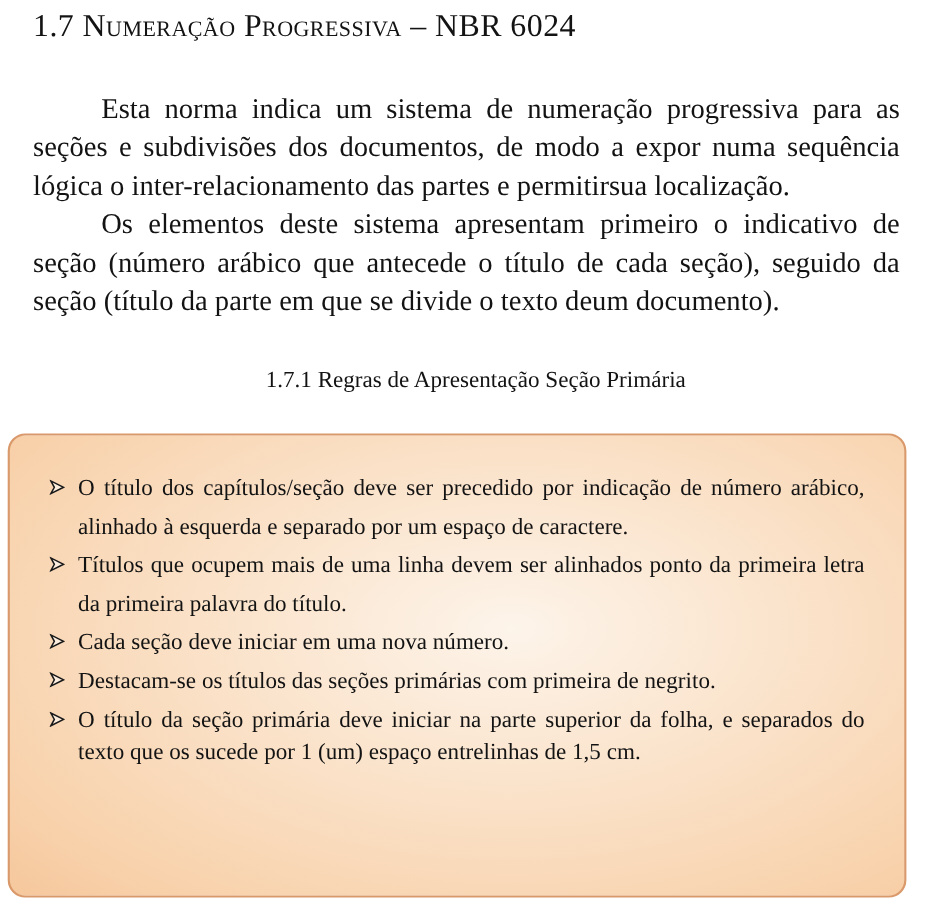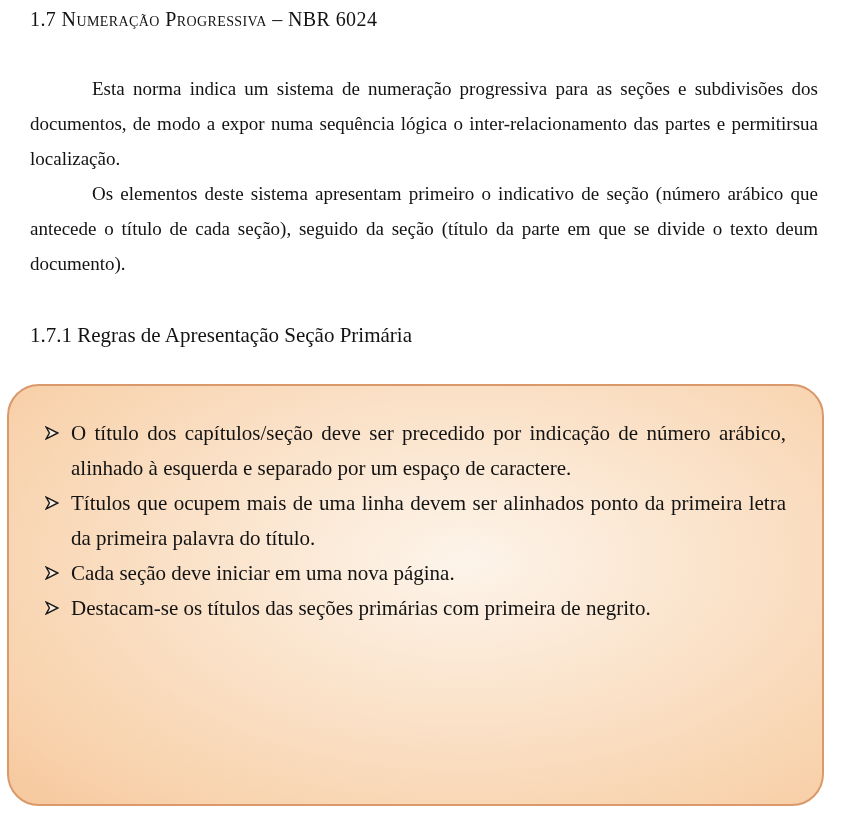--- a/index.html
+++ b/index.html
@@ -14,47 +14,48 @@
     font-family: "Liberation Serif", "DejaVu Serif", serif;
     color: #131313;
   }
   .page {
     box-sizing: border-box;
     width: 850px;
     height: 823px;
     padding: 8px 30px 0 30px;
   }
   .section-heading {
-    font-size: 20px;
+    font-size: 29px;
     font-weight: normal;
     font-variant: small-caps;
     letter-spacing: 0.4px;
     margin: 0 0 40px 0;
     white-space: nowrap;
   }
   .body-par {
     width: 788px;
-    font-size: 19px;
+    font-size: 26px;
     line-height: 35px;
     text-align: justify;
     text-indent: 62px;
     margin: 0;
   }
   .subsection-heading {
     font-size: 21px;
     font-weight: normal;
-    margin: 42px 0 0 0;
+    margin: 42px 0 0 15px;
     white-space: nowrap;
+    text-align: center;
   }
   .callout {
     box-sizing: border-box;
     width: 817px;
     height: 422px;
     margin: 36px 0 0 -23px;
-    border-radius: 32px;
+    border-radius: 16px;
     border: 2px solid #d9996a;
     
     background: radial-gradient(115% 125% at 56% 42%,
                 #fdf4ea 0%, #fbe7d3 38%, #f8d2ac 68%, #f1ae77 100%);
     padding: 30px 36px 0 36px;
   }
   .bullet {
     position: relative;
     padding-left: 26px;
     font-size: 21px;
@@ -109,27 +110,35 @@
       <span>Títulos que ocupem mais de uma linha devem ser alinhados ponto da primeira letra da primeira palavra do título.</span>
     </div>
 
 
     <div class="bullet">
       <span class="arrow">
         <svg width="14" height="14" viewBox="0 0 14 14">
             <path d="M1.2 12.8 L12.8 7 L1.2 1.2 L4.4 7 Z" fill="#ffffff" fill-opacity="0.55" stroke="#1a1a1a" stroke-width="1.4" stroke-linejoin="miter"></path>
           </svg>
       </span>
-      <span>Cada seção deve iniciar em uma nova página.</span>
+      <span>Cada seção deve iniciar em uma nova número.</span>
     </div>
 
     <div class="bullet">
       <span class="arrow">
         <svg width="14" height="14" viewBox="0 0 14 14">
             <path d="M1.2 12.8 L12.8 7 L1.2 1.2 L4.4 7 Z" fill="#ffffff" fill-opacity="0.55" stroke="#1a1a1a" stroke-width="1.4" stroke-linejoin="miter"></path>
           </svg>
       </span>
       <span>Destacam-se os títulos das seções primárias com primeira de negrito.</span>
     </div>
 
+    <div class="bullet tight">
+      <span class="arrow">
+        <svg width="14" height="14" viewBox="0 0 14 14">
+            <path d="M1.2 12.8 L12.8 7 L1.2 1.2 L4.4 7 Z" fill="#ffffff" fill-opacity="0.55" stroke="#1a1a1a" stroke-width="1.4" stroke-linejoin="miter"></path>
+          </svg>
+      </span>
+      <span>O título da seção primária deve iniciar na parte superior da folha, e separados do texto que os sucede por 1 (um) espaço entrelinhas de 1,5 cm.</span>
+    </div>
 
   </section>
 </main>
 
 </body></html>

